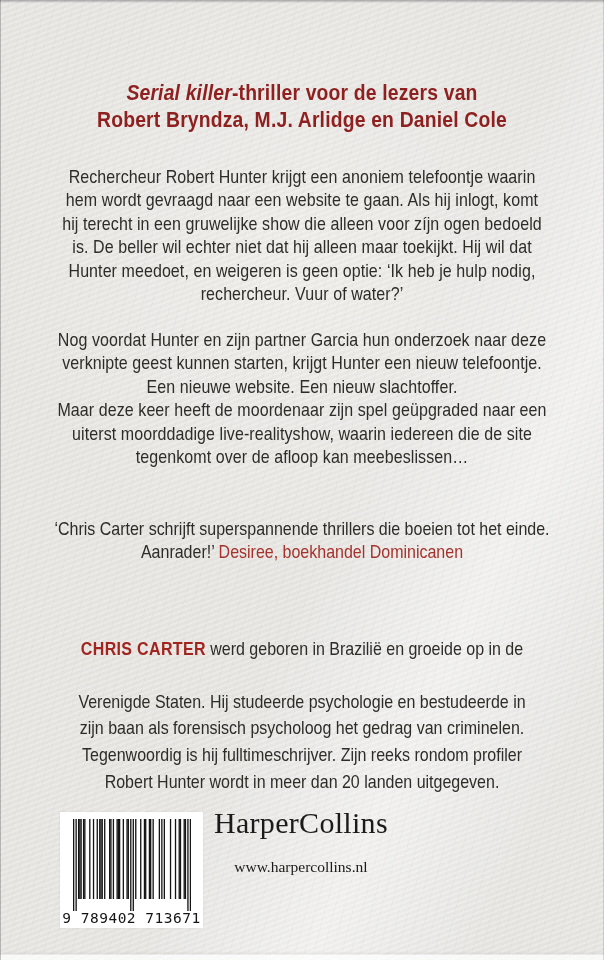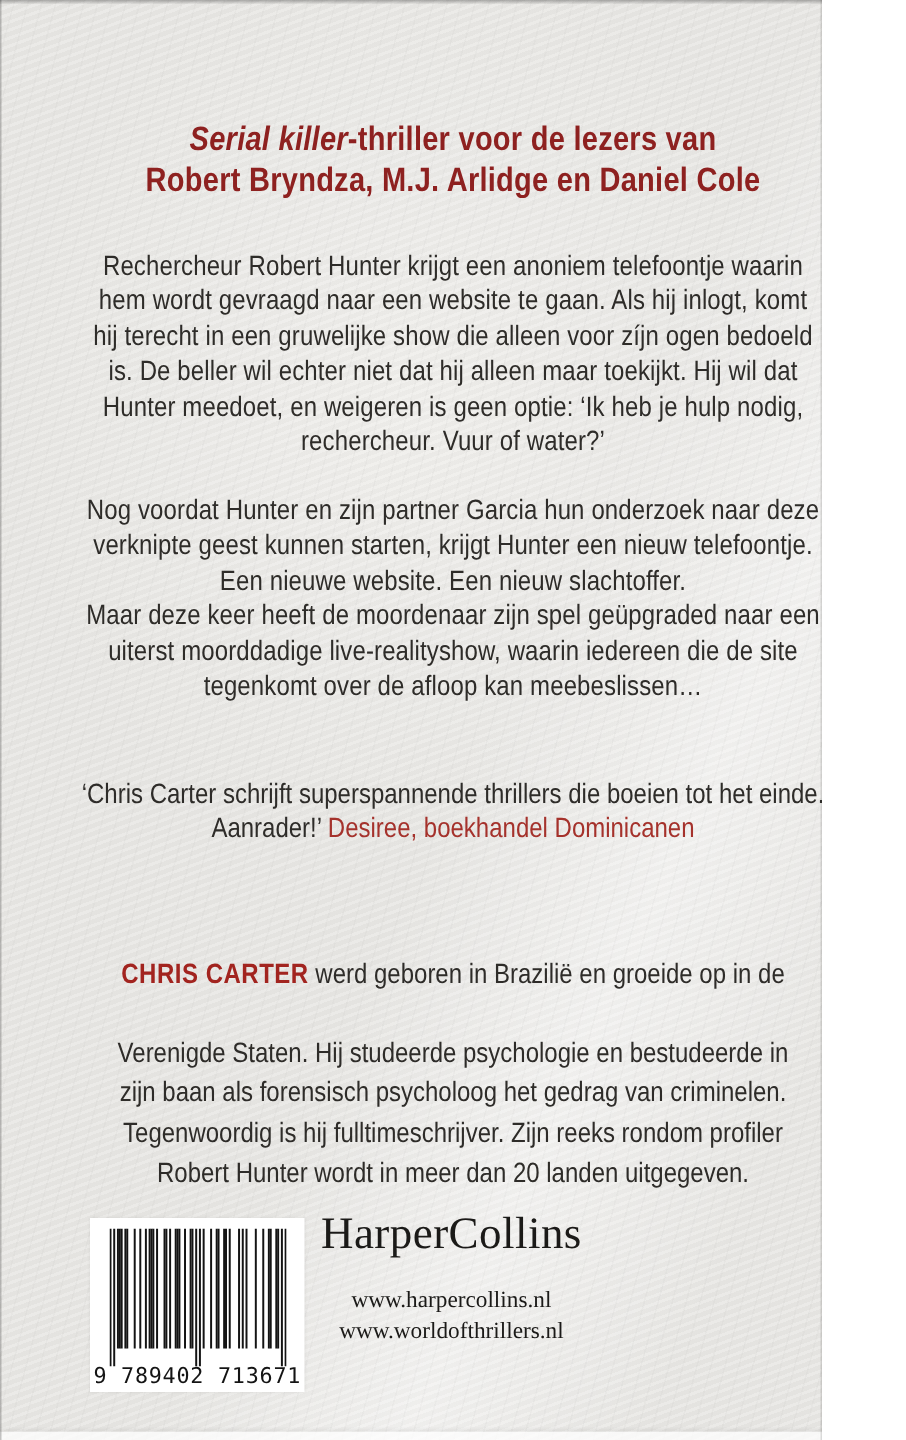--- a/index.html
+++ b/index.html
@@ -1,20 +1,20 @@
 <!DOCTYPE html>
 <html><head>
 <meta charset="utf-8">
 <style>
   html, body { margin: 0; padding: 0; }
   body { width: 604px; height: 960px; overflow: hidden; }
 
   .cover {
     position: relative;
-    width: 548px;
+    width: 604px;
     height: 960px;
     overflow: hidden;
     background:
       linear-gradient(rgba(40,40,40,0.35), rgba(40,40,40,0) 3px),
       linear-gradient(0deg, rgba(255,255,255,0.75) 0 5px, rgba(0,0,0,0.05) 6px, rgba(0,0,0,0) 9px),
       repeating-linear-gradient(105deg, rgba(0,0,0,0.018) 0 1px, rgba(255,255,255,0) 1px 9px),
       repeating-linear-gradient(160deg, rgba(255,255,255,0.16) 0 2px, rgba(0,0,0,0.012) 2px 5px),
       radial-gradient(ellipse 70% 45% at 50% 28%, #efeeeb 0%, rgba(239,238,235,0) 70%),
       linear-gradient(115deg, rgba(255,255,255,0) 55%, rgba(255,255,255,0.45) 72%, rgba(233,232,229,0) 88%),
       #e7e6e3;
@@ -241,17 +241,16 @@
           <rect x="94" y="0" width="1.06" height="92" fill="#141414"></rect>
         </svg>
       </div>
     <div class="barcode-number">9 789402 713671</div>
   </div>
 
   <div class="publisher">
     <div class="publisher-name">HarperCollins</div>
     <div class="publisher-urls">
       <div>www.harpercollins.nl</div>
-      <div>www.worldofthrillers.nl</div>
     </div>
   </div>
 
 </div>
 
 </body></html>

